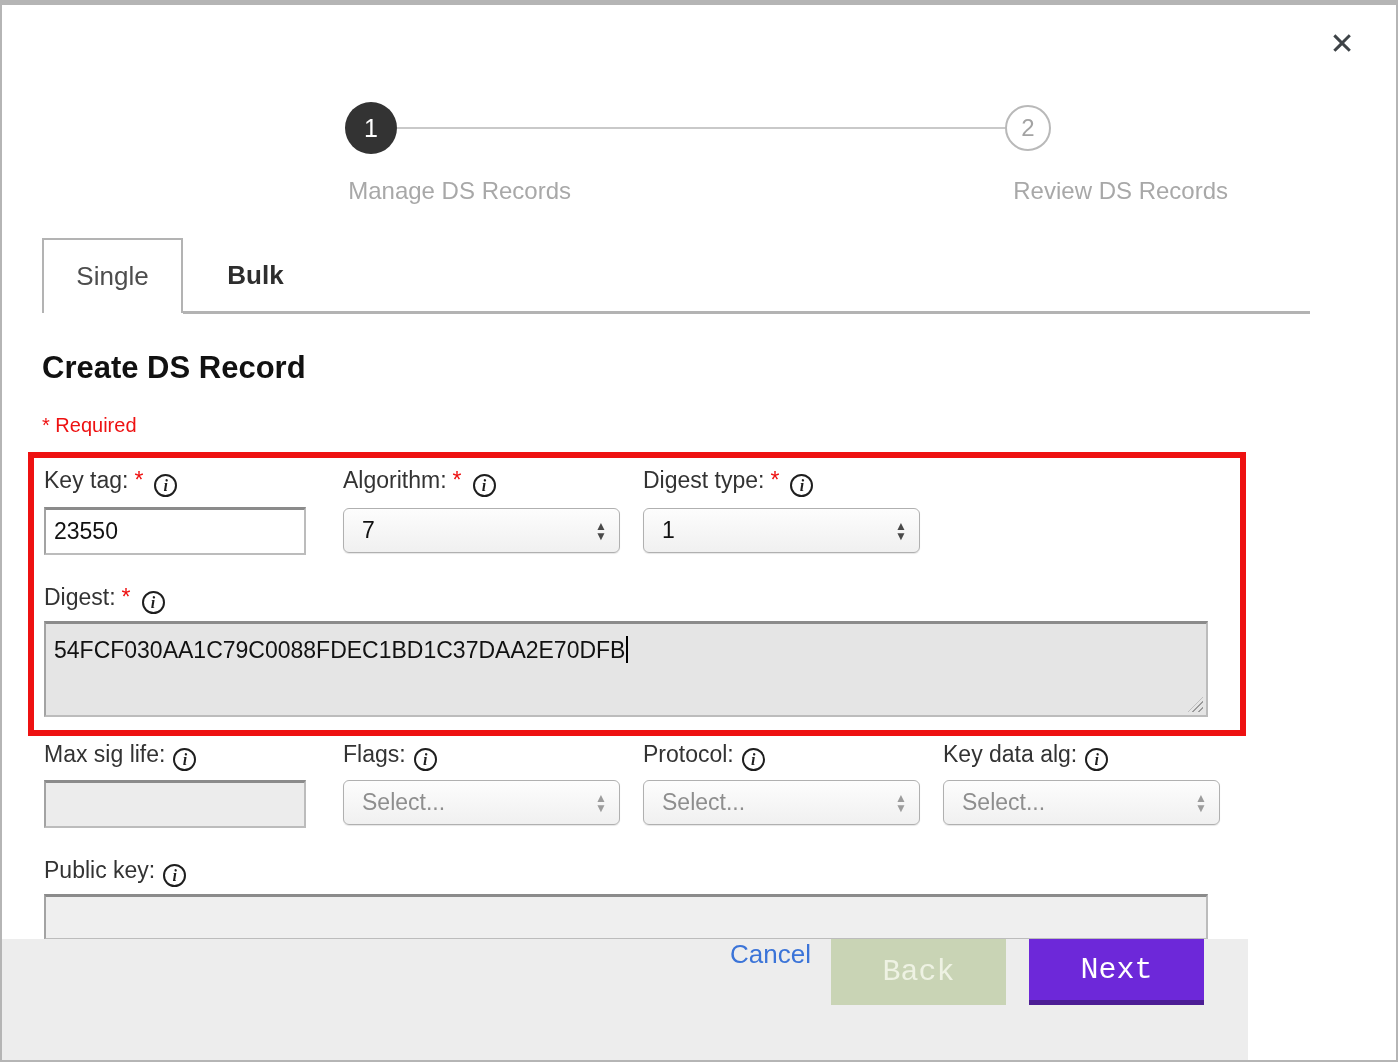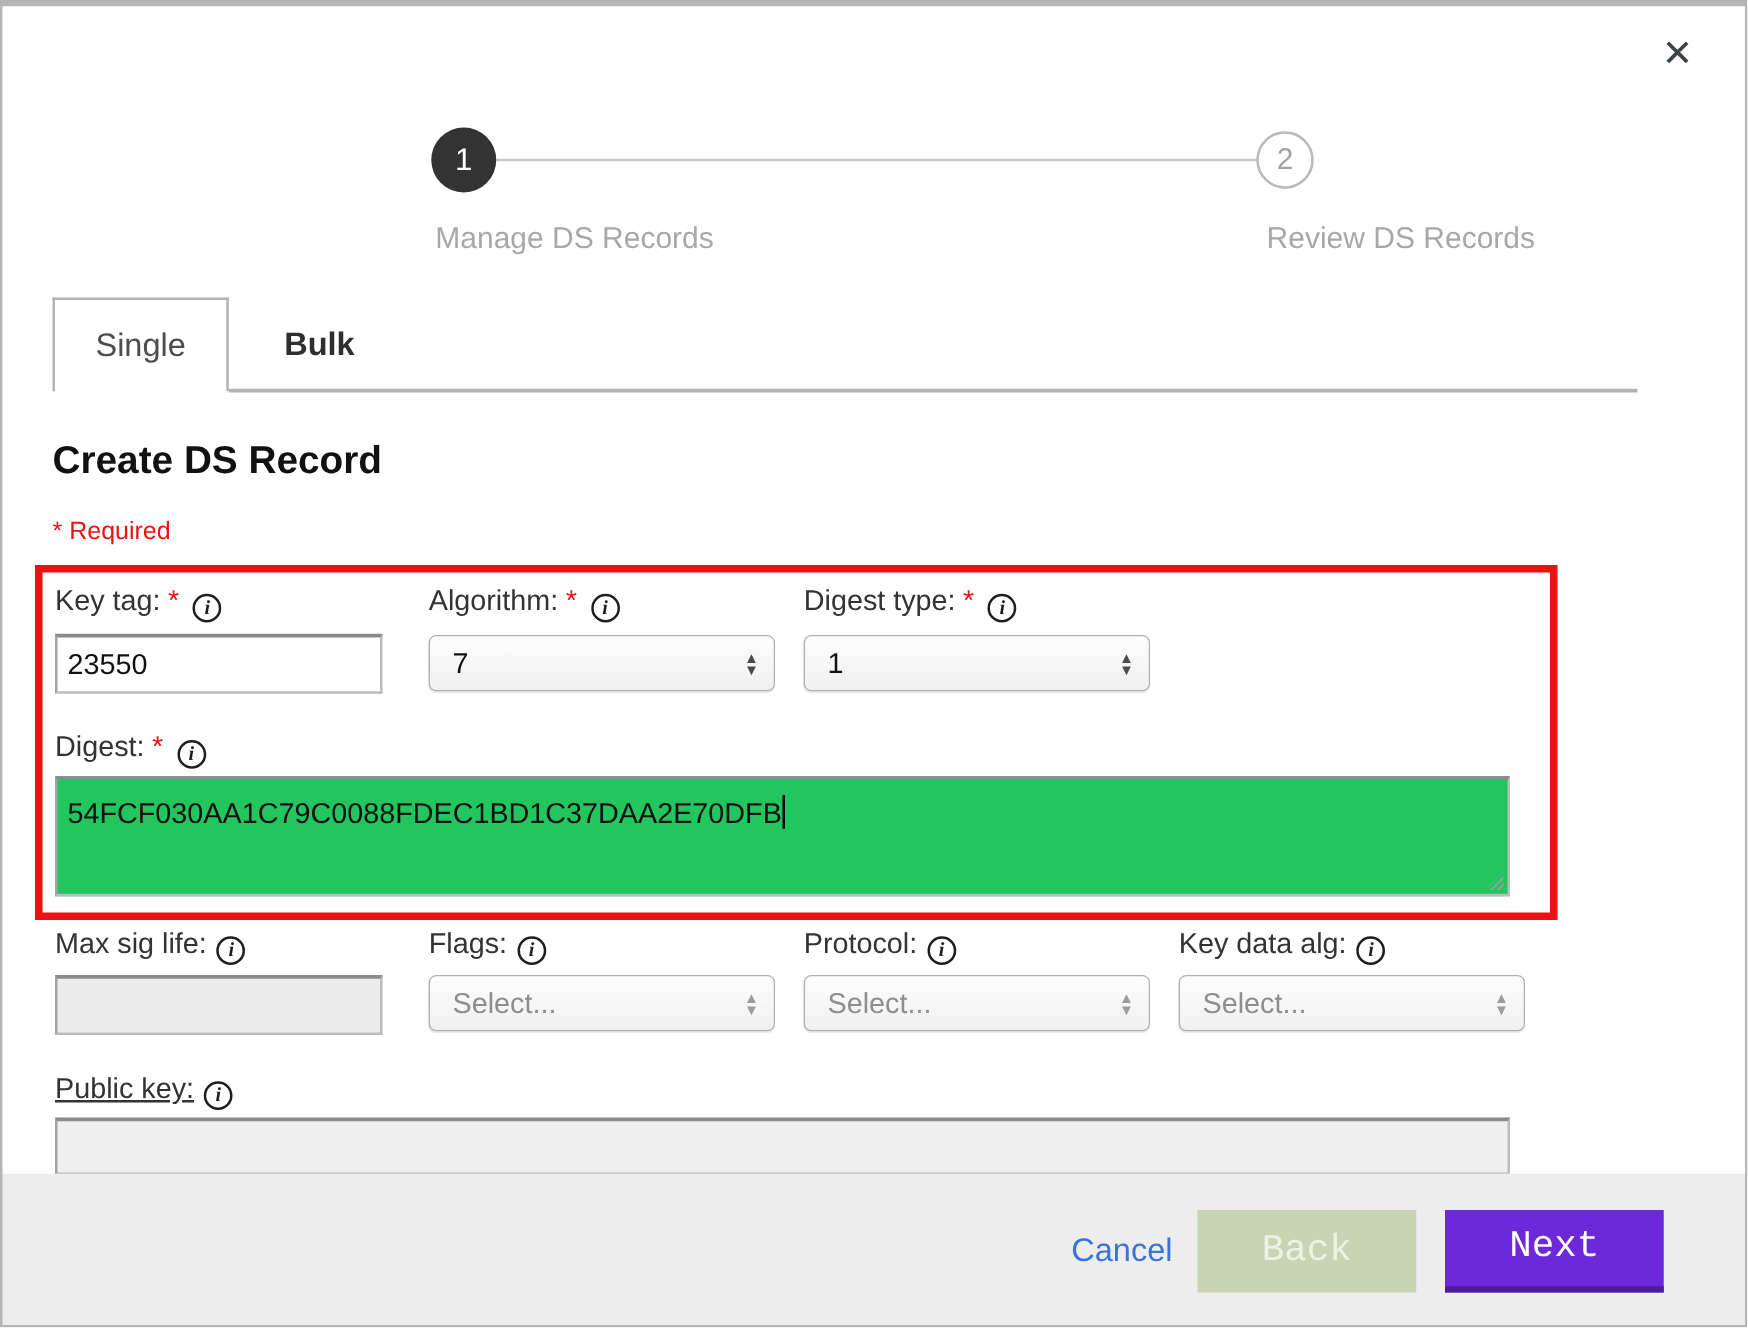--- a/index.html
+++ b/index.html
@@ -55,35 +55,35 @@
   .selectbox { position: absolute; width: 277px; height: 45px; border: 1px solid #b0b0b0;
     border-radius: 6px; background: linear-gradient(#fdfdfd, #f0f0f0);
     box-shadow: 0 1px 1px rgba(0,0,0,0.10); display: flex; align-items: center;
     padding: 0 12px 0 18px; font-size: 23px; color: #111; cursor: pointer; }
   .selectbox .sel-value { flex: 1; }
   .selectbox.muted .sel-value { color: #8e8e8e; }
   .sel-arrows { display: flex; flex-direction: column; align-items: center; font-size: 12px;
     line-height: 10px; color: #4a4a4a; }
   .selectbox.muted .sel-arrows { color: #9c9c9c; }
 
-  .textarea-box { position: absolute; background: #22c55e;
+  .textarea-box { position: absolute; background: #e5e5e5;
     border: 2px solid #bcbcbc; border-top: 3px solid #8b8b8b; border-left-color: #a3a3a3;
     font-size: 23px; color: #111; padding: 12px 8px; }
   .digest-area { left: 44px; top: 621px; width: 1164px; height: 96px; z-index: 4; }
   .caret { display: inline-block; width: 2px; height: 27px; background: #000; vertical-align: -5px; margin-left: 1px; }
   .resize-handle { position: absolute; right: 3px; bottom: 3px; width: 15px; height: 15px;
     background: repeating-linear-gradient(-45deg, transparent 0 2.5px, #9a9a9a 2.5px 4px);
     clip-path: polygon(100% 0, 0 100%, 100% 100%); cursor: nwse-resize; }
 
   .publickey-area { left: 44px; top: 894px; width: 1164px; height: 46px; background: #efefef; }
 
   
-  .footer { position: absolute; left: 0; top: 939px; width: 1398px; height: 123px;
-    background: #ededed; z-index: 6; display: flex; align-items: center; justify-content: flex-end;
-    padding-right: 67px; }
+  .footer { position: absolute; left: 0; top: 939px; width: 1248px; height: 123px;
+    background: #ededed; z-index: 6; display: flex; align-items: flex-start; justify-content: flex-end;
+    padding-right: 44px; }
   .cancel-link { font-size: 26px; color: #3b74d8; margin-right: 20px; cursor: pointer; }
   .btn { width: 175px; height: 66px; font-size: 30px; border: none; font-family: Liberation Mono, monospace;
     display: flex; align-items: center; justify-content: center; cursor: pointer; }
   .btn-back { background: #c9d4b5; color: #eef2e3; margin-right: 23px; }
   .btn-next { background: #6d28d9; color: #ffffff; border-bottom: 5px solid #4c1d95; }
 
   
   .lbl-r1 { top: 467px; } .lbl-r2 { top: 741px; }
   .col-1 { left: 44px; } .col-2 { left: 343px; } .col-3 { left: 643px; } .col-4 { left: 943px; }
 </style>
@@ -177,21 +177,21 @@
       </span>
   </div>
   <div class="selectbox muted" style="left:943px; top:780px;">
     <span class="sel-value">Select...</span>
     <span class="sel-arrows">
         <span>▲</span>
         <span>▼</span>
       </span>
   </div>
 
-  <div class="field-label col-1" style="top:857px;text-decoration:underline;">
+  <div class="field-label col-1" style="top:857px;">
     <span>Public key:</span><span class="info-icon">i</span>
   </div>
   <div class="textarea-box publickey-area"></div>
 
   <div class="footer">
     <span class="cancel-link">Cancel</span>
     <div class="btn btn-back">Back</div>
     <div class="btn btn-next">Next</div>
   </div>
 </div>

